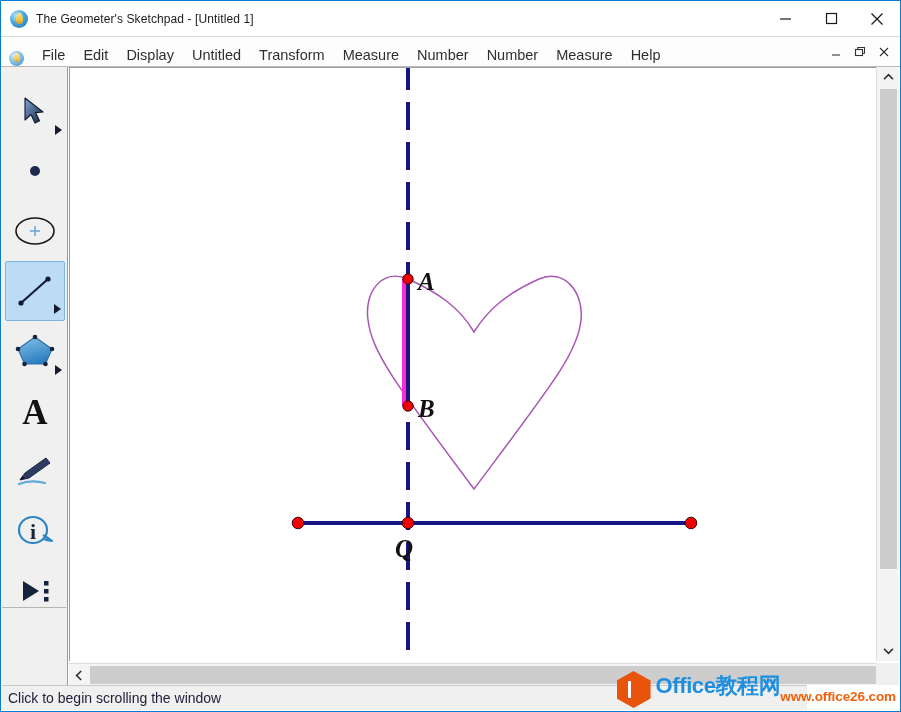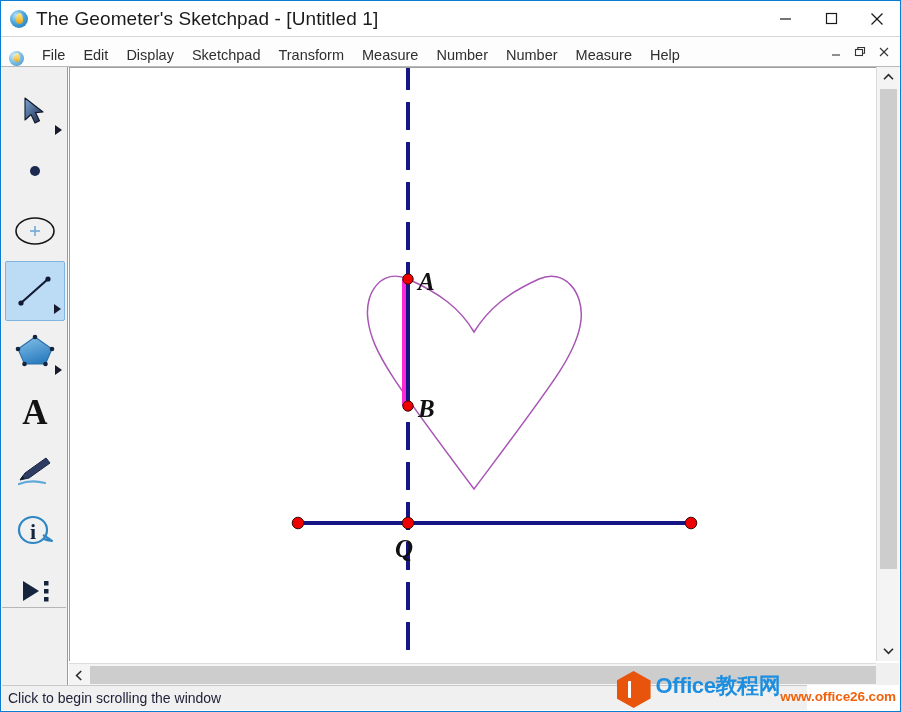--- a/index.html
+++ b/index.html
@@ -29,21 +29,21 @@
   .app-icon .drop{
     position:absolute;left:0;top:0;width:18px;height:18px;border-radius:50%;
     background:radial-gradient(circle at 35% 30%, #b9e2f5 0%, #4aa6dc 45%, #1b6fa8 100%);
   }
   .app-icon .flame{
     position:absolute;left:6px;top:3px;width:7px;height:11px;
     background:linear-gradient(180deg,#ffe98a 0%,#f6c33c 60%,#e29a12 100%);
     border-radius:50% 50% 50% 50% / 62% 62% 38% 38%;
   }
   .title-text{
-    font-size:19px;color:#1b1b1b;letter-spacing:.1px;
+    font-size:12px;color:#1b1b1b;letter-spacing:.1px;
     white-space:nowrap;
   }
   .winbtns{position:absolute;right:0;top:0;height:35px;display:flex;}
   .winbtn{
     width:46px;height:35px;display:flex;align-items:center;justify-content:center;
     color:#1a1a1a;
   }
   .winbtn svg{display:block;}
   .titlebar-underline{
     position:absolute;left:0;top:35px;width:899px;height:1px;background:#d6d6d6;
@@ -217,21 +217,21 @@
   <div class="titlebar-underline"></div>
 
   <div class="menubar">
     <div class="menu-appicon">
       <div class="drop"></div>
         <div class="flame"></div>
     </div>
     <div class="menu-item">File</div>
     <div class="menu-item">Edit</div>
     <div class="menu-item">Display</div>
-    <div class="menu-item">Sketchpad</div>
+    <div class="menu-item">Untitled</div>
     <div class="menu-item">Transform</div>
     <div class="menu-item">Measure</div>
     <div class="menu-item">Number</div>
     <div class="menu-item">Number</div>
     <div class="menu-item">Measure</div>
     <div class="menu-item">Help</div>
 
     <div class="mdi-btns">
       <div class="mdi-btn">
         <svg width="12" height="12" viewBox="0 0 12 12">

